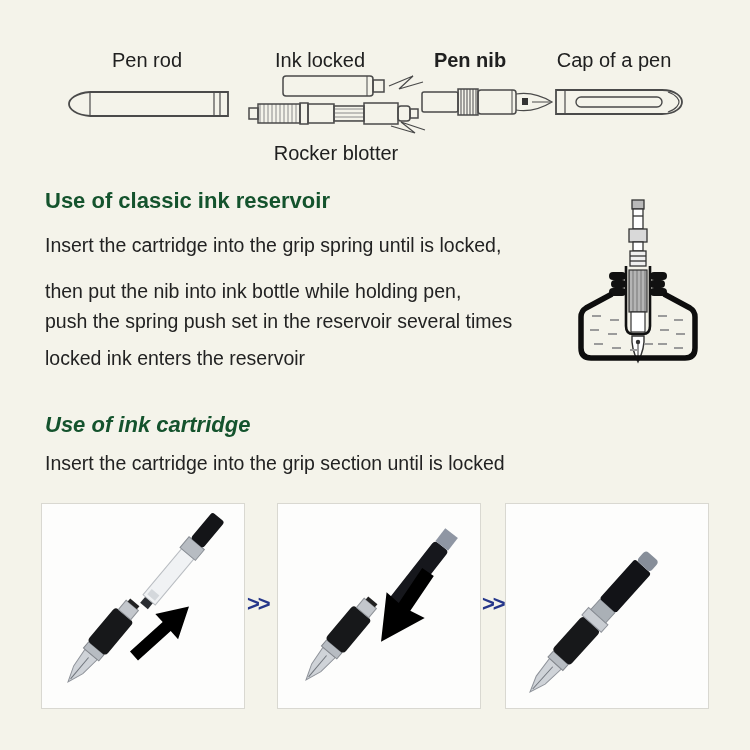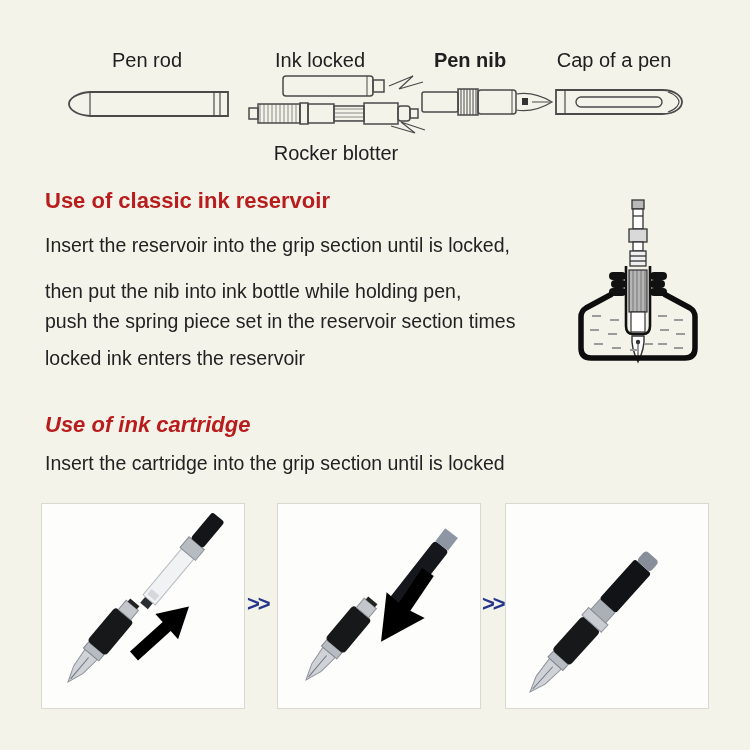--- a/index.html
+++ b/index.html
@@ -7,21 +7,21 @@
     position:relative; width:750px; height:750px;
     background:#f4f3ea; overflow:hidden;
     font-family:"Liberation Sans","DejaVu Sans",sans-serif;
     color:#1e1e1e;
   }
   .abs { position:absolute; }
   .part-label {
     font-size:20px; color:#202020; white-space:nowrap;
     transform:translateX(-50%);
   }
-  .heading { font-size:22px; font-weight:bold; color:#b91c1c; white-space:nowrap; }
+  .heading { font-size:22px; font-weight:bold; color:#14532d; white-space:nowrap; }
   .body-line { font-size:19.5px; color:#222; white-space:nowrap; }
   .photo {
     background:#fdfdfc; border:1px solid #d9d8d1; box-sizing:border-box;
   }
   .chevron {
     color:#25368a; font-weight:bold; font-size:22px;
     letter-spacing:-2px; white-space:nowrap;
   }
   svg { display:block; }
 </style>
@@ -96,23 +96,23 @@
         <rect x="26" y="17" width="86" height="10" rx="5" stroke-width="1.4"></rect>
         <path d="M118 12 C127 15 129 20 129 22 C129 24 127 29 118 32" stroke-width="1.2"></path>
       </g>
     </svg>
 
     <div class="abs part-label" style="left:336px; top:142px;">Rocker blotter</div>
   </div>
 
   <div>
     <div class="abs heading" style="left:45px; top:188px;">Use of classic ink reservoir</div>
-    <div class="abs body-line" style="left:45px; top:234px;">Insert the reservoir into the grip section until is locked,</div>
+    <div class="abs body-line" style="left:45px; top:234px;">Insert the cartridge into the grip spring until is locked,</div>
     <div class="abs body-line" style="left:45px; top:280px;">then put the nib into ink bottle while holding pen,</div>
-    <div class="abs body-line" style="left:45px; top:310px;">push the spring piece set in the reservoir section times</div>
+    <div class="abs body-line" style="left:45px; top:310px;">push the spring push set in the reservoir several times</div>
     <div class="abs body-line" style="left:45px; top:347px;">locked ink enters the reservoir</div>
 
     <svg class="abs" style="left:576px; top:198px;" width="130" height="178" viewBox="0 0 130 178">
       <defs>
         <pattern id="gh" width="4" height="4" patternUnits="userSpaceOnUse">
           <rect width="4" height="4" fill="#b5b5b5"></rect>
           <line x1="1" y1="0" x2="1" y2="4" stroke="#777" stroke-width="1"></line>
         </pattern>
       </defs>
 

